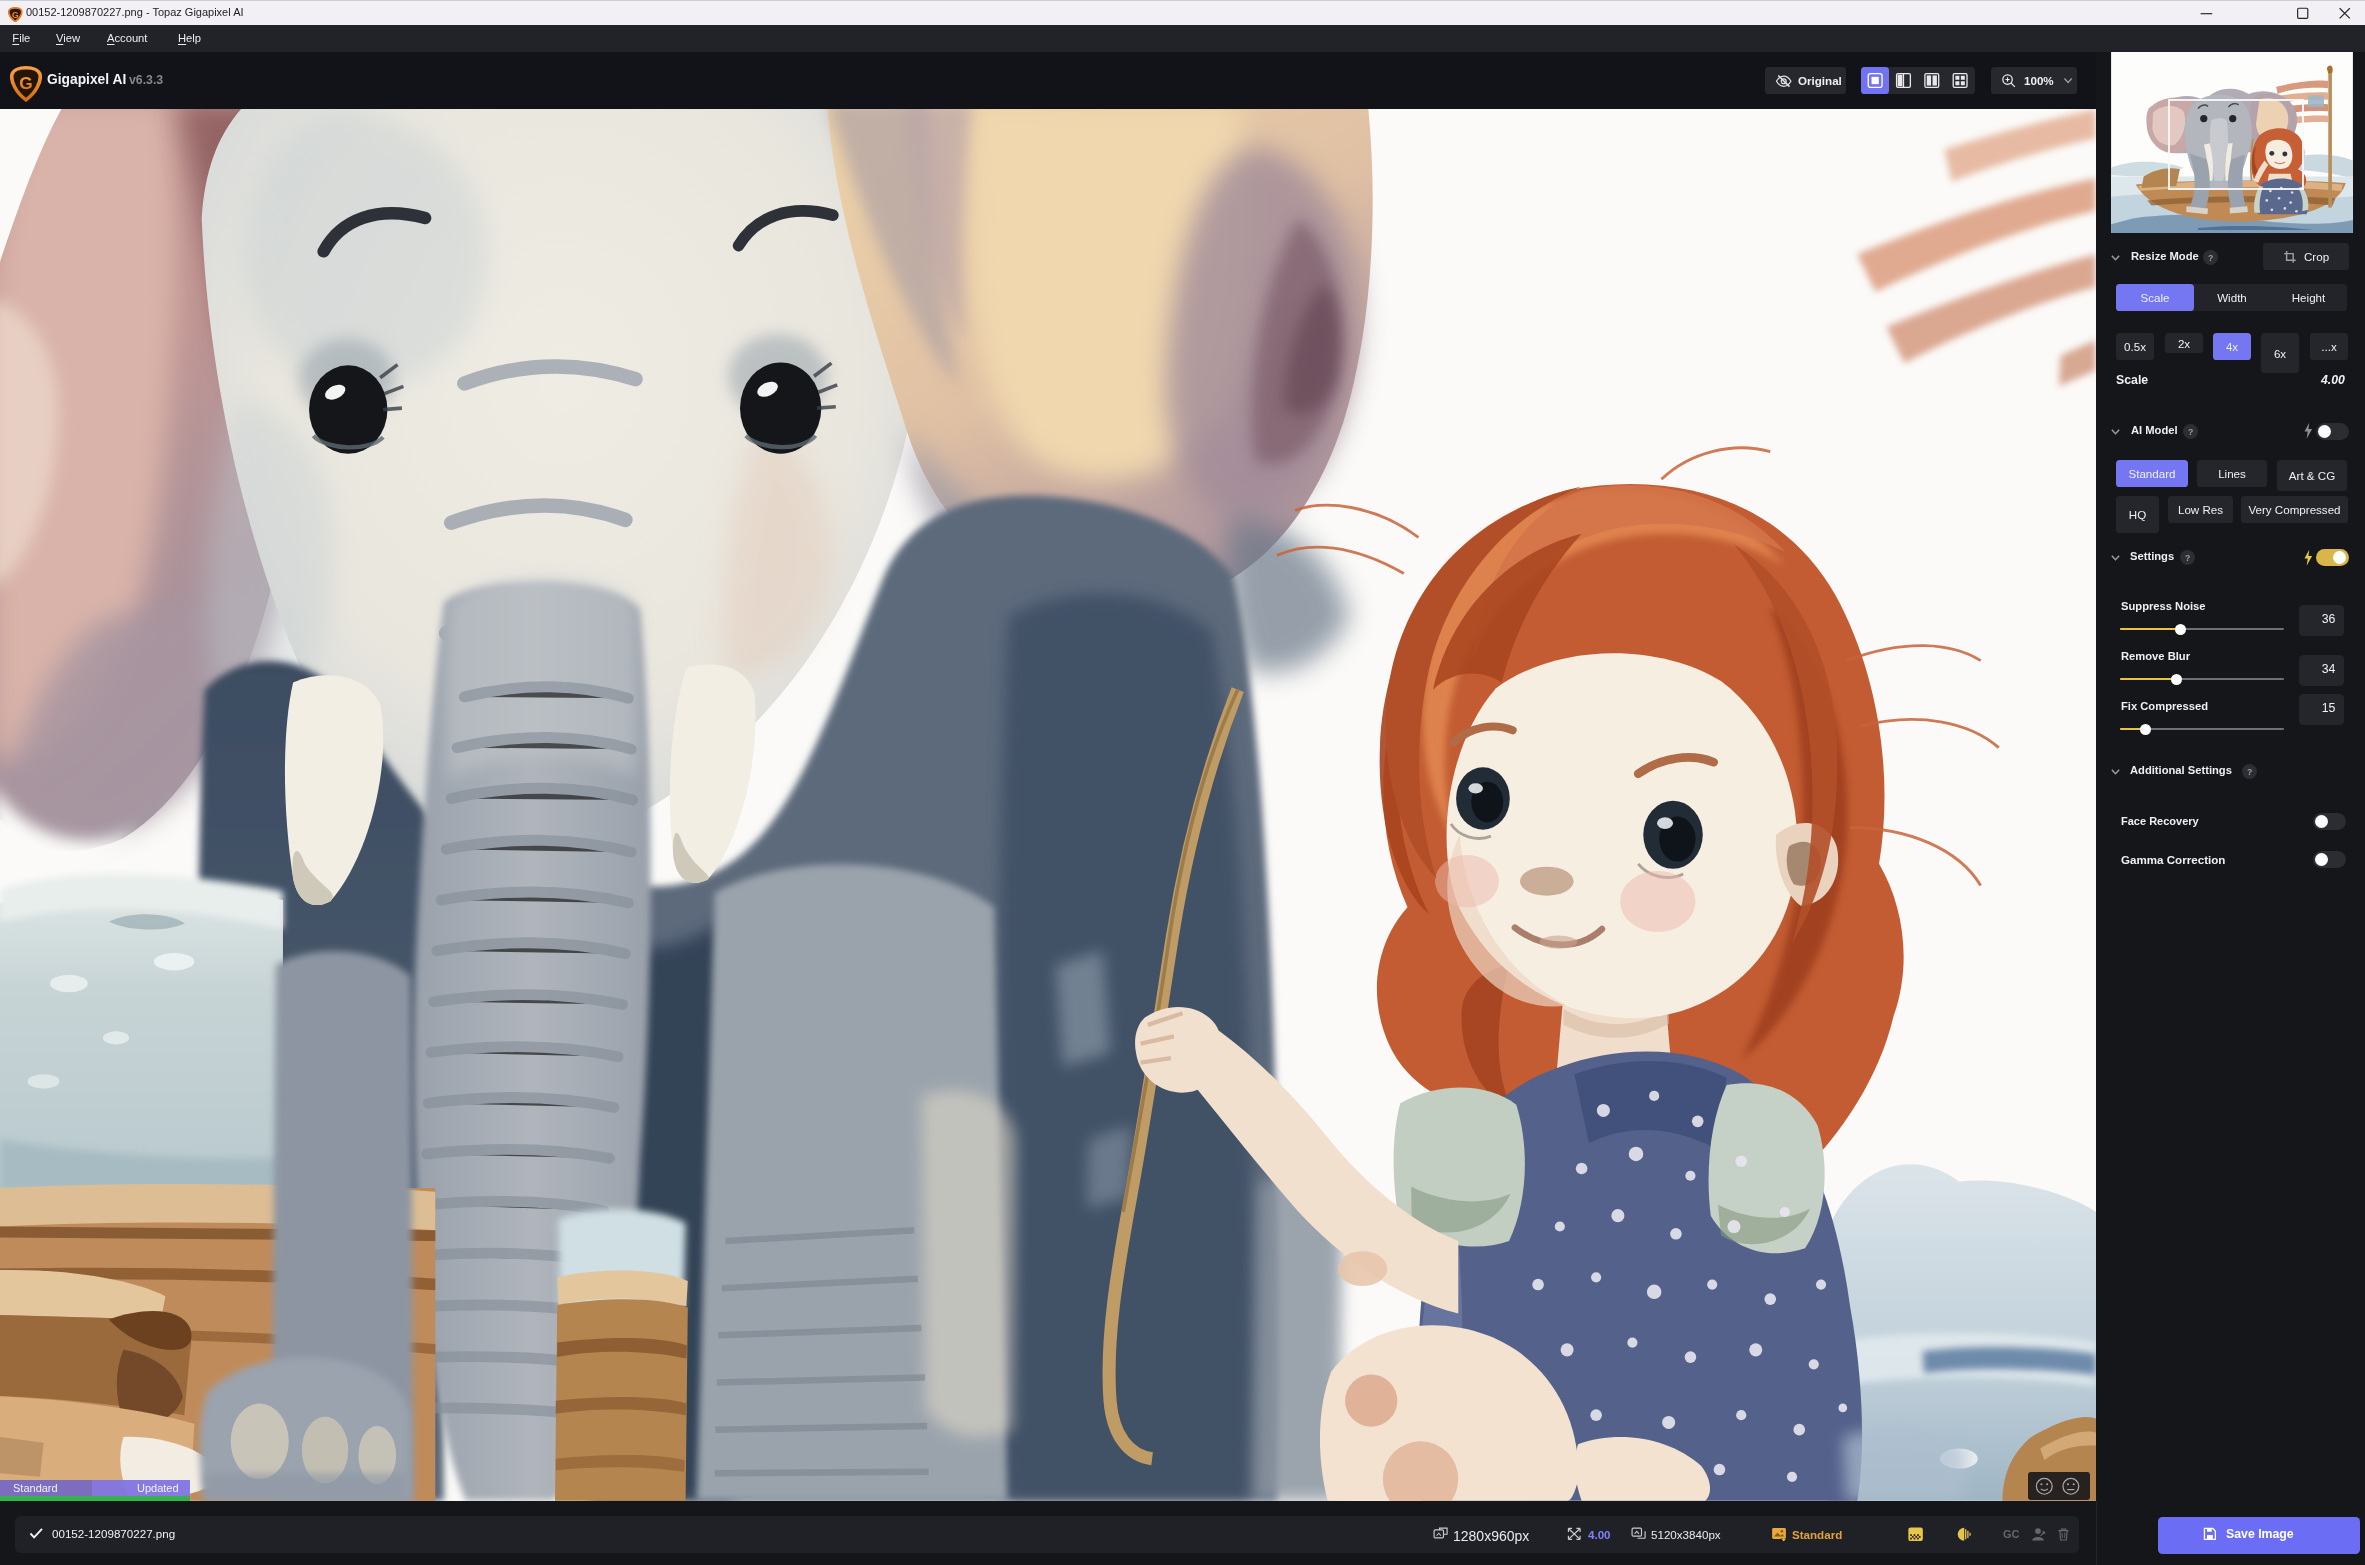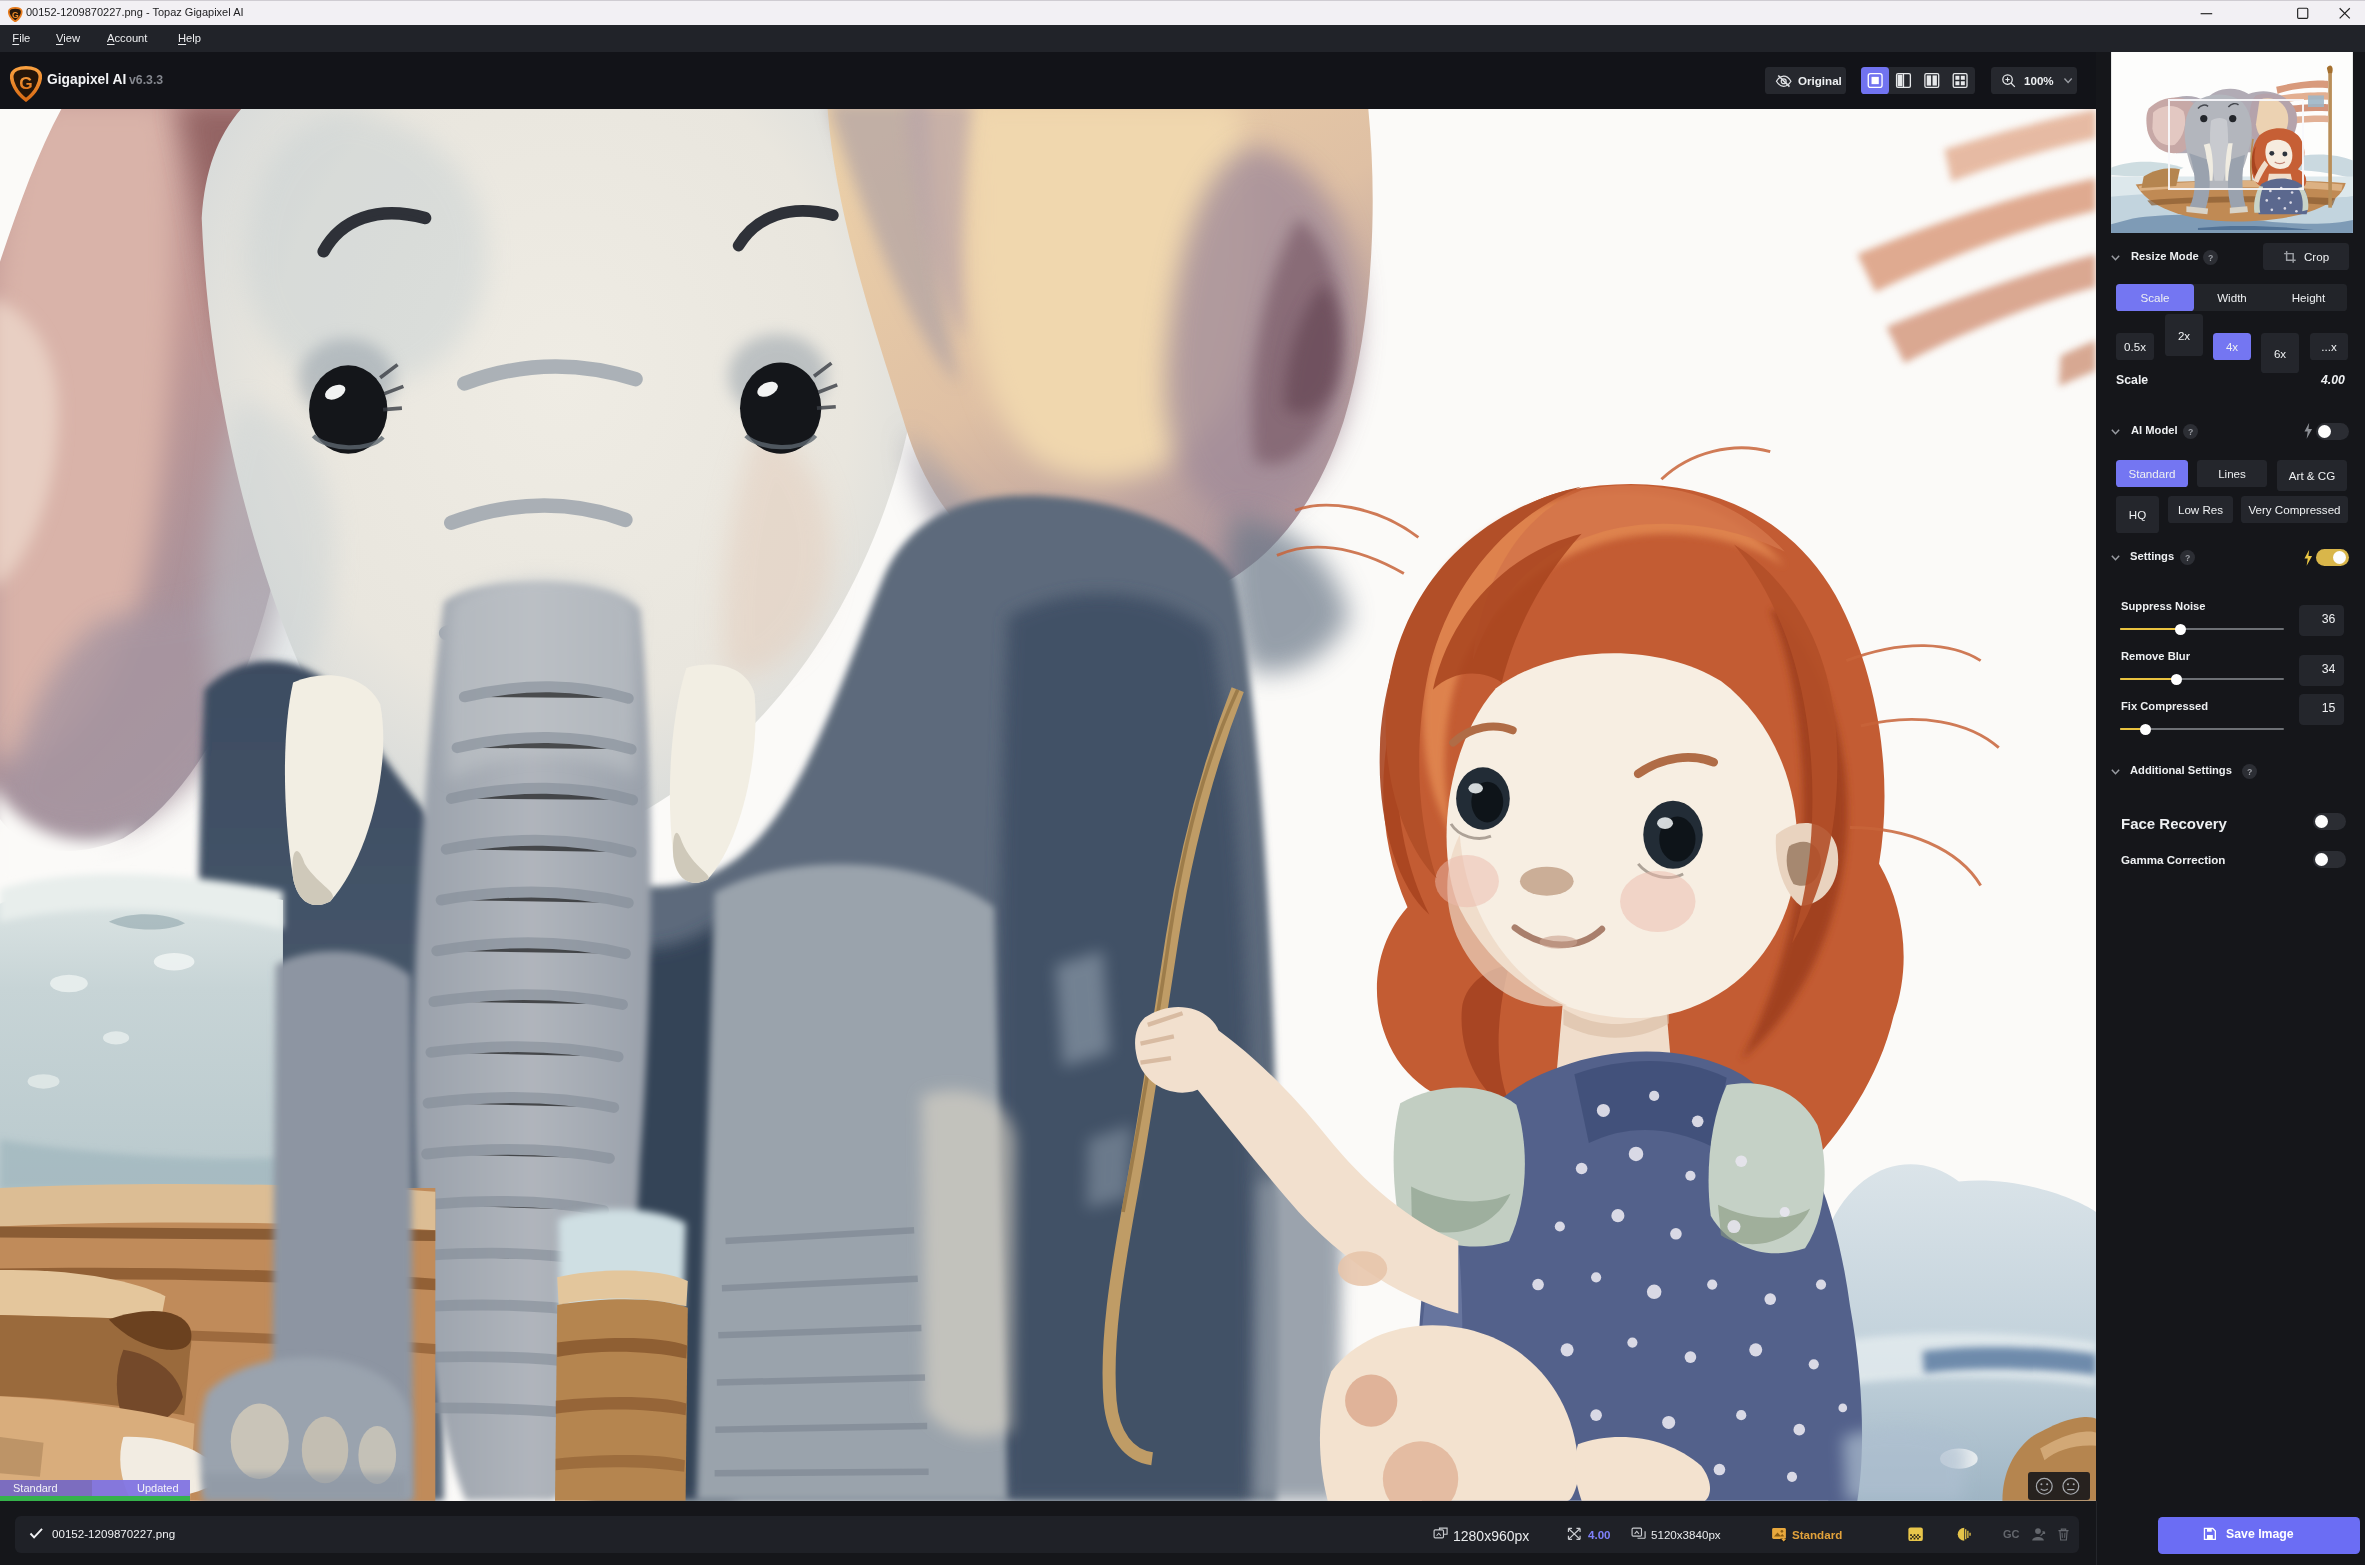--- a/index.html
+++ b/index.html
@@ -504,21 +504,21 @@
     <path d="M1.5 5 L14 5 L14 17.5" fill="none" stroke="#9b9ea4" stroke-width="2"></path>
   </svg>Crop
 </div>
 
 <div class="sbtn" style="left:2116px;top:284px;width:231px;height:27px;background:#222429"></div>
 <div class="sbtn act" style="left:2116px;top:284px;width:78px;height:27px;">Scale</div>
 <div class="abs" style="left:2194px;top:284px;width:76px;height:27px;color:#eef0f2;font-size:11.6px;display:flex;align-items:center;justify-content:center">Width</div>
 <div class="abs" style="left:2270px;top:284px;width:77px;height:27px;color:#eef0f2;font-size:11.6px;display:flex;align-items:center;justify-content:center">Height</div>
 
 <div class="sbtn" style="left:2116px;top:333px;width:38px;height:27px">0.5x</div>
-<div class="sbtn" style="left:2165px;top:314px;width:38px;height:42px">2x</div>
+<div class="sbtn" style="left:2165px;top:333px;width:38px;height:20px">2x</div>
 <div class="sbtn act" style="left:2213px;top:333px;width:38px;height:27px">4x</div>
 <div class="sbtn" style="left:2261px;top:333px;width:38px;height:40px">6x</div>
 <div class="sbtn" style="left:2310px;top:333px;width:38px;height:27px">...x</div>
 
 <div class="slabel" style="left:2116px;top:373px;font-size:12.3px">Scale</div>
 <div class="slabel" style="left:2321px;top:373px;font-style:italic;font-size:12.3px">4.00</div>
 
 <svg class="chev" style="left:2110px;top:426px" viewBox="0 0 15 15">
     <path d="M2.5 5 L7.5 10.5 L12.5 5" fill="none" stroke="#9a9da3" stroke-width="2"></path>
   </svg>
@@ -570,21 +570,21 @@
     <div class="tfill" style="width:25px"></div>
     <div class="knob" style="left:19.6px"></div>
   </div>
 
 <svg class="chev" style="left:2110px;top:766px" viewBox="0 0 15 15">
     <path d="M2.5 5 L7.5 10.5 L12.5 5" fill="none" stroke="#9a9da3" stroke-width="2"></path>
   </svg>
 <div class="slabel" style="left:2130px;top:764px">Additional Settings</div>
 <div class="qm" style="left:2242px;top:764px">?</div>
 
-<div class="abs" style="left:2121px;top:815px;font-size:15px;color:#eef0f2;font-weight:bold">Face Recovery</div>
+<div class="abs" style="left:2121px;top:815px;font-size:11px;color:#eef0f2;font-weight:bold">Face Recovery</div>
 <div class="toggle" style="left:2313px;top:813px">
     <div class="tknob"></div>
   </div>
 <div class="abs" style="left:2121px;top:853px;font-size:11.6px;color:#eef0f2;font-weight:bold">Gamma Correction</div>
 <div class="toggle" style="left:2313px;top:851px">
     <div class="tknob"></div>
   </div>
 
 <div id="bottombar"></div>
 <div class="abs" style="left:2096px;top:1501px;width:0.7px;height:65px;background:#24262b"></div>

